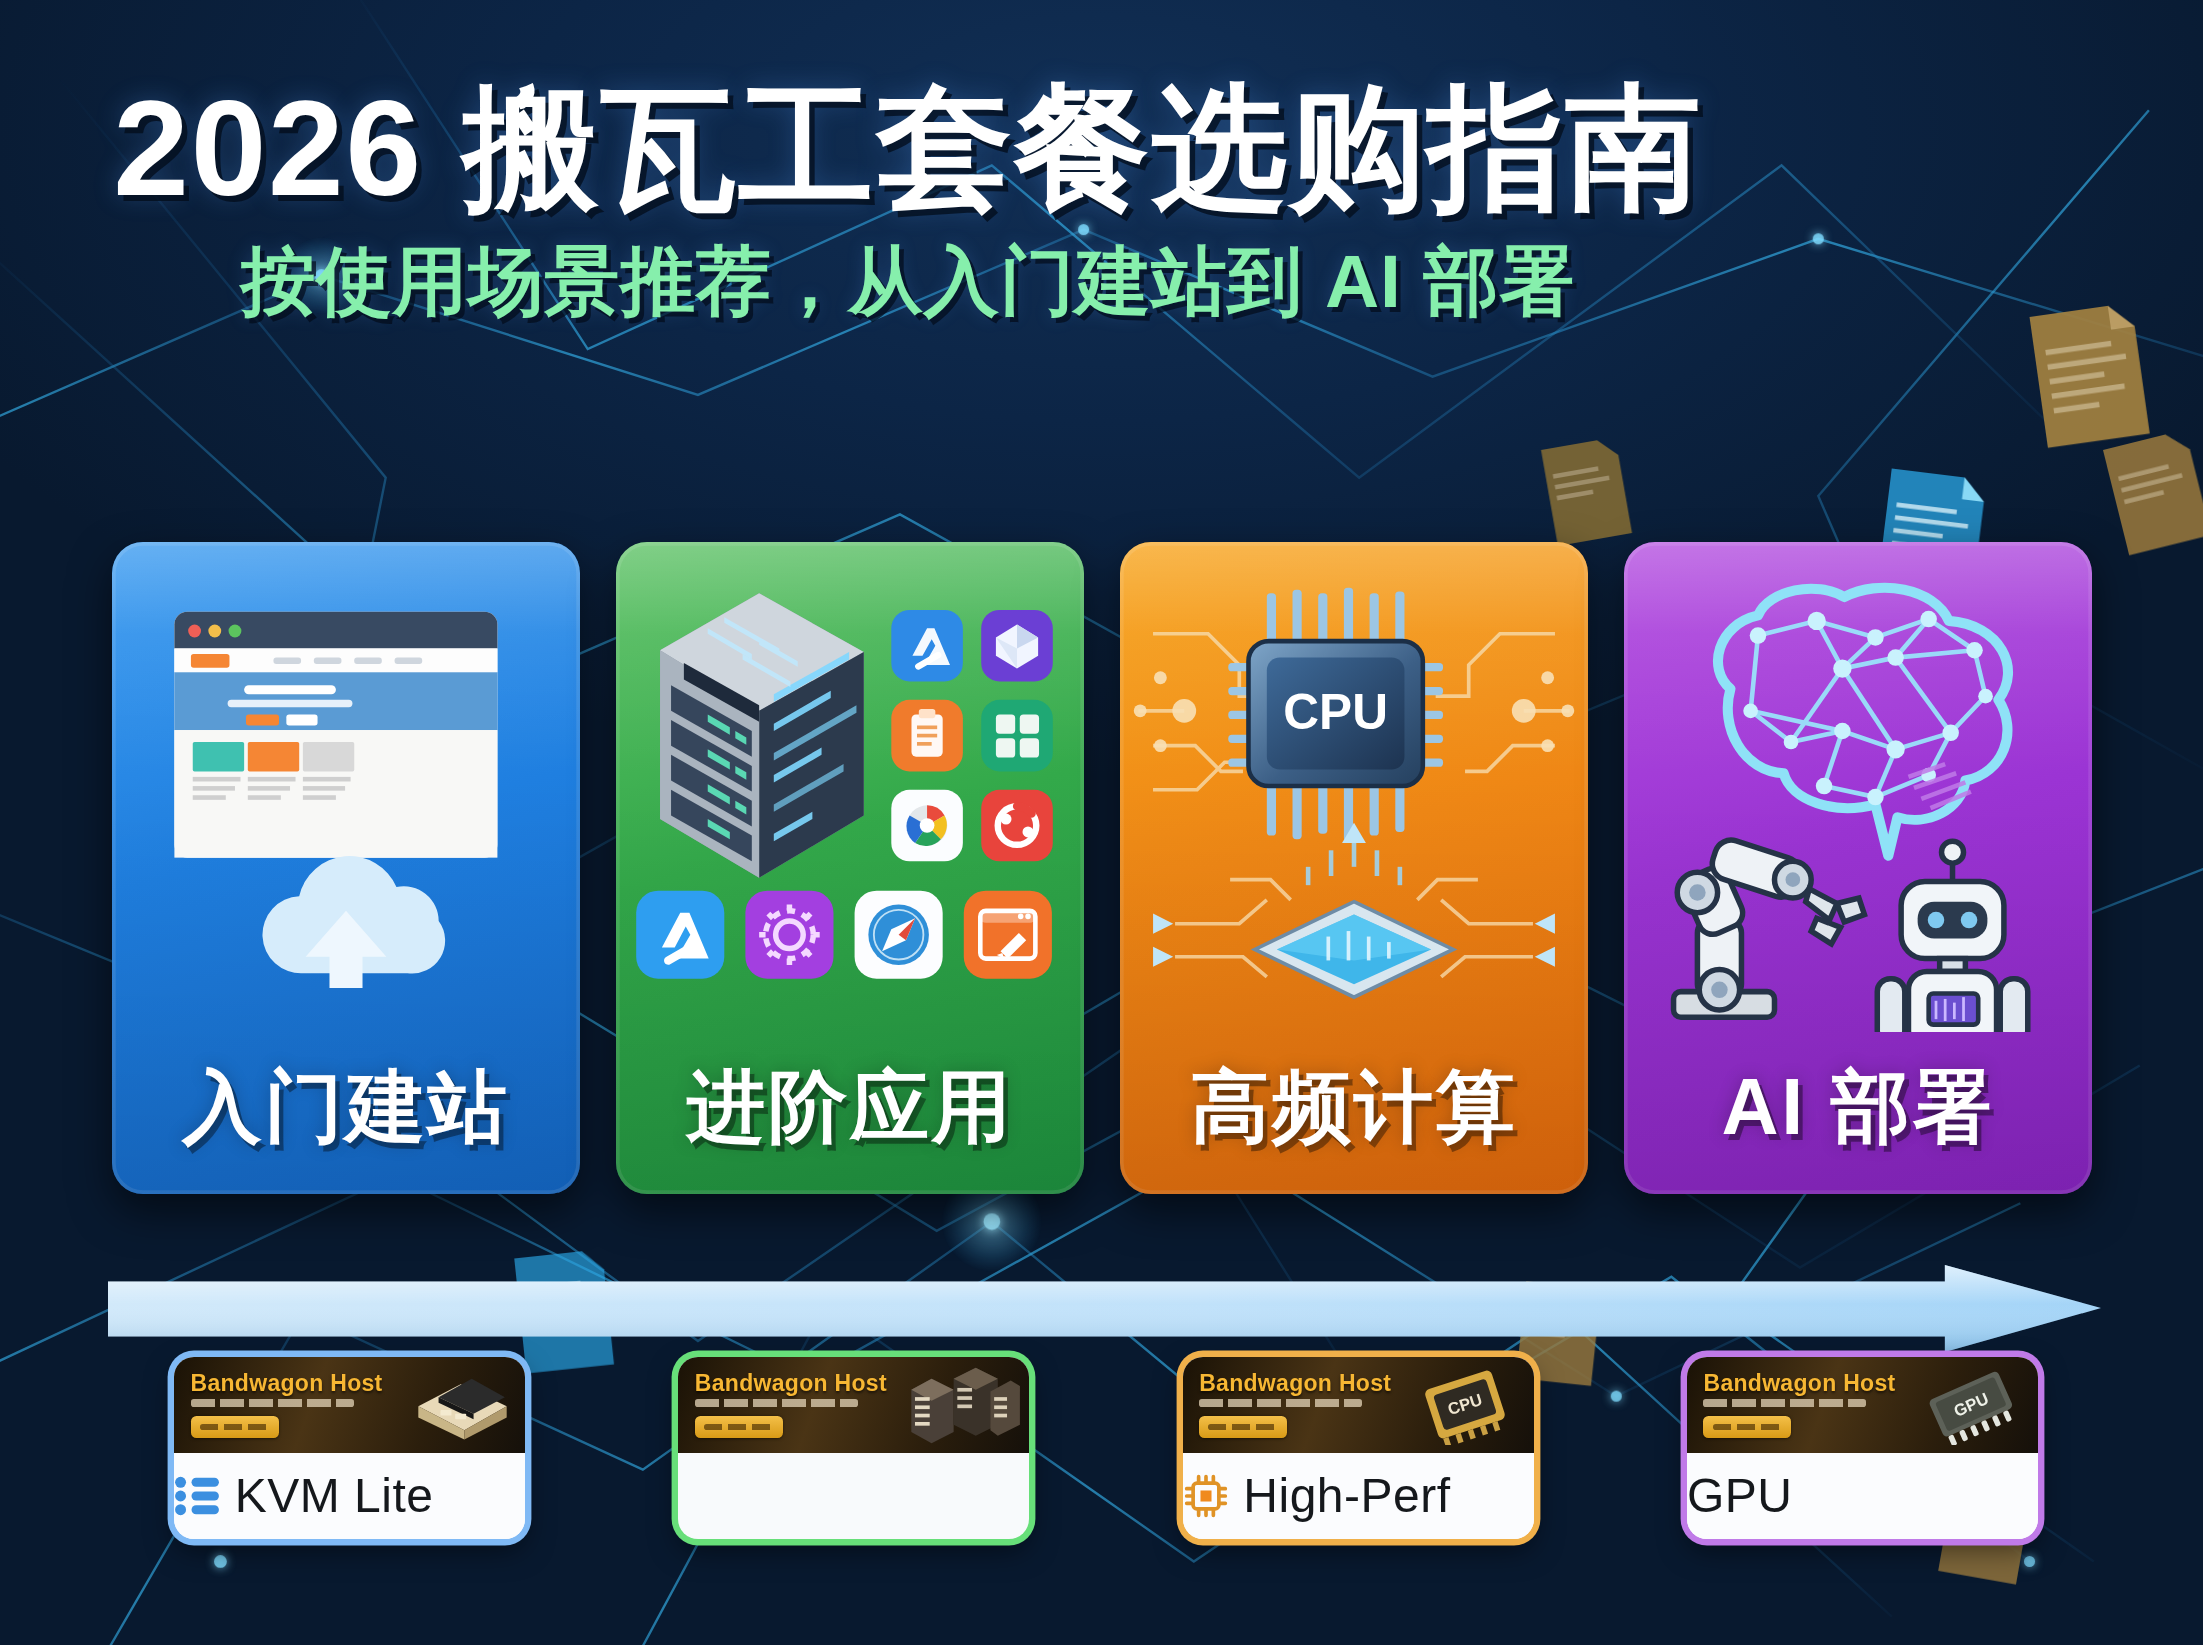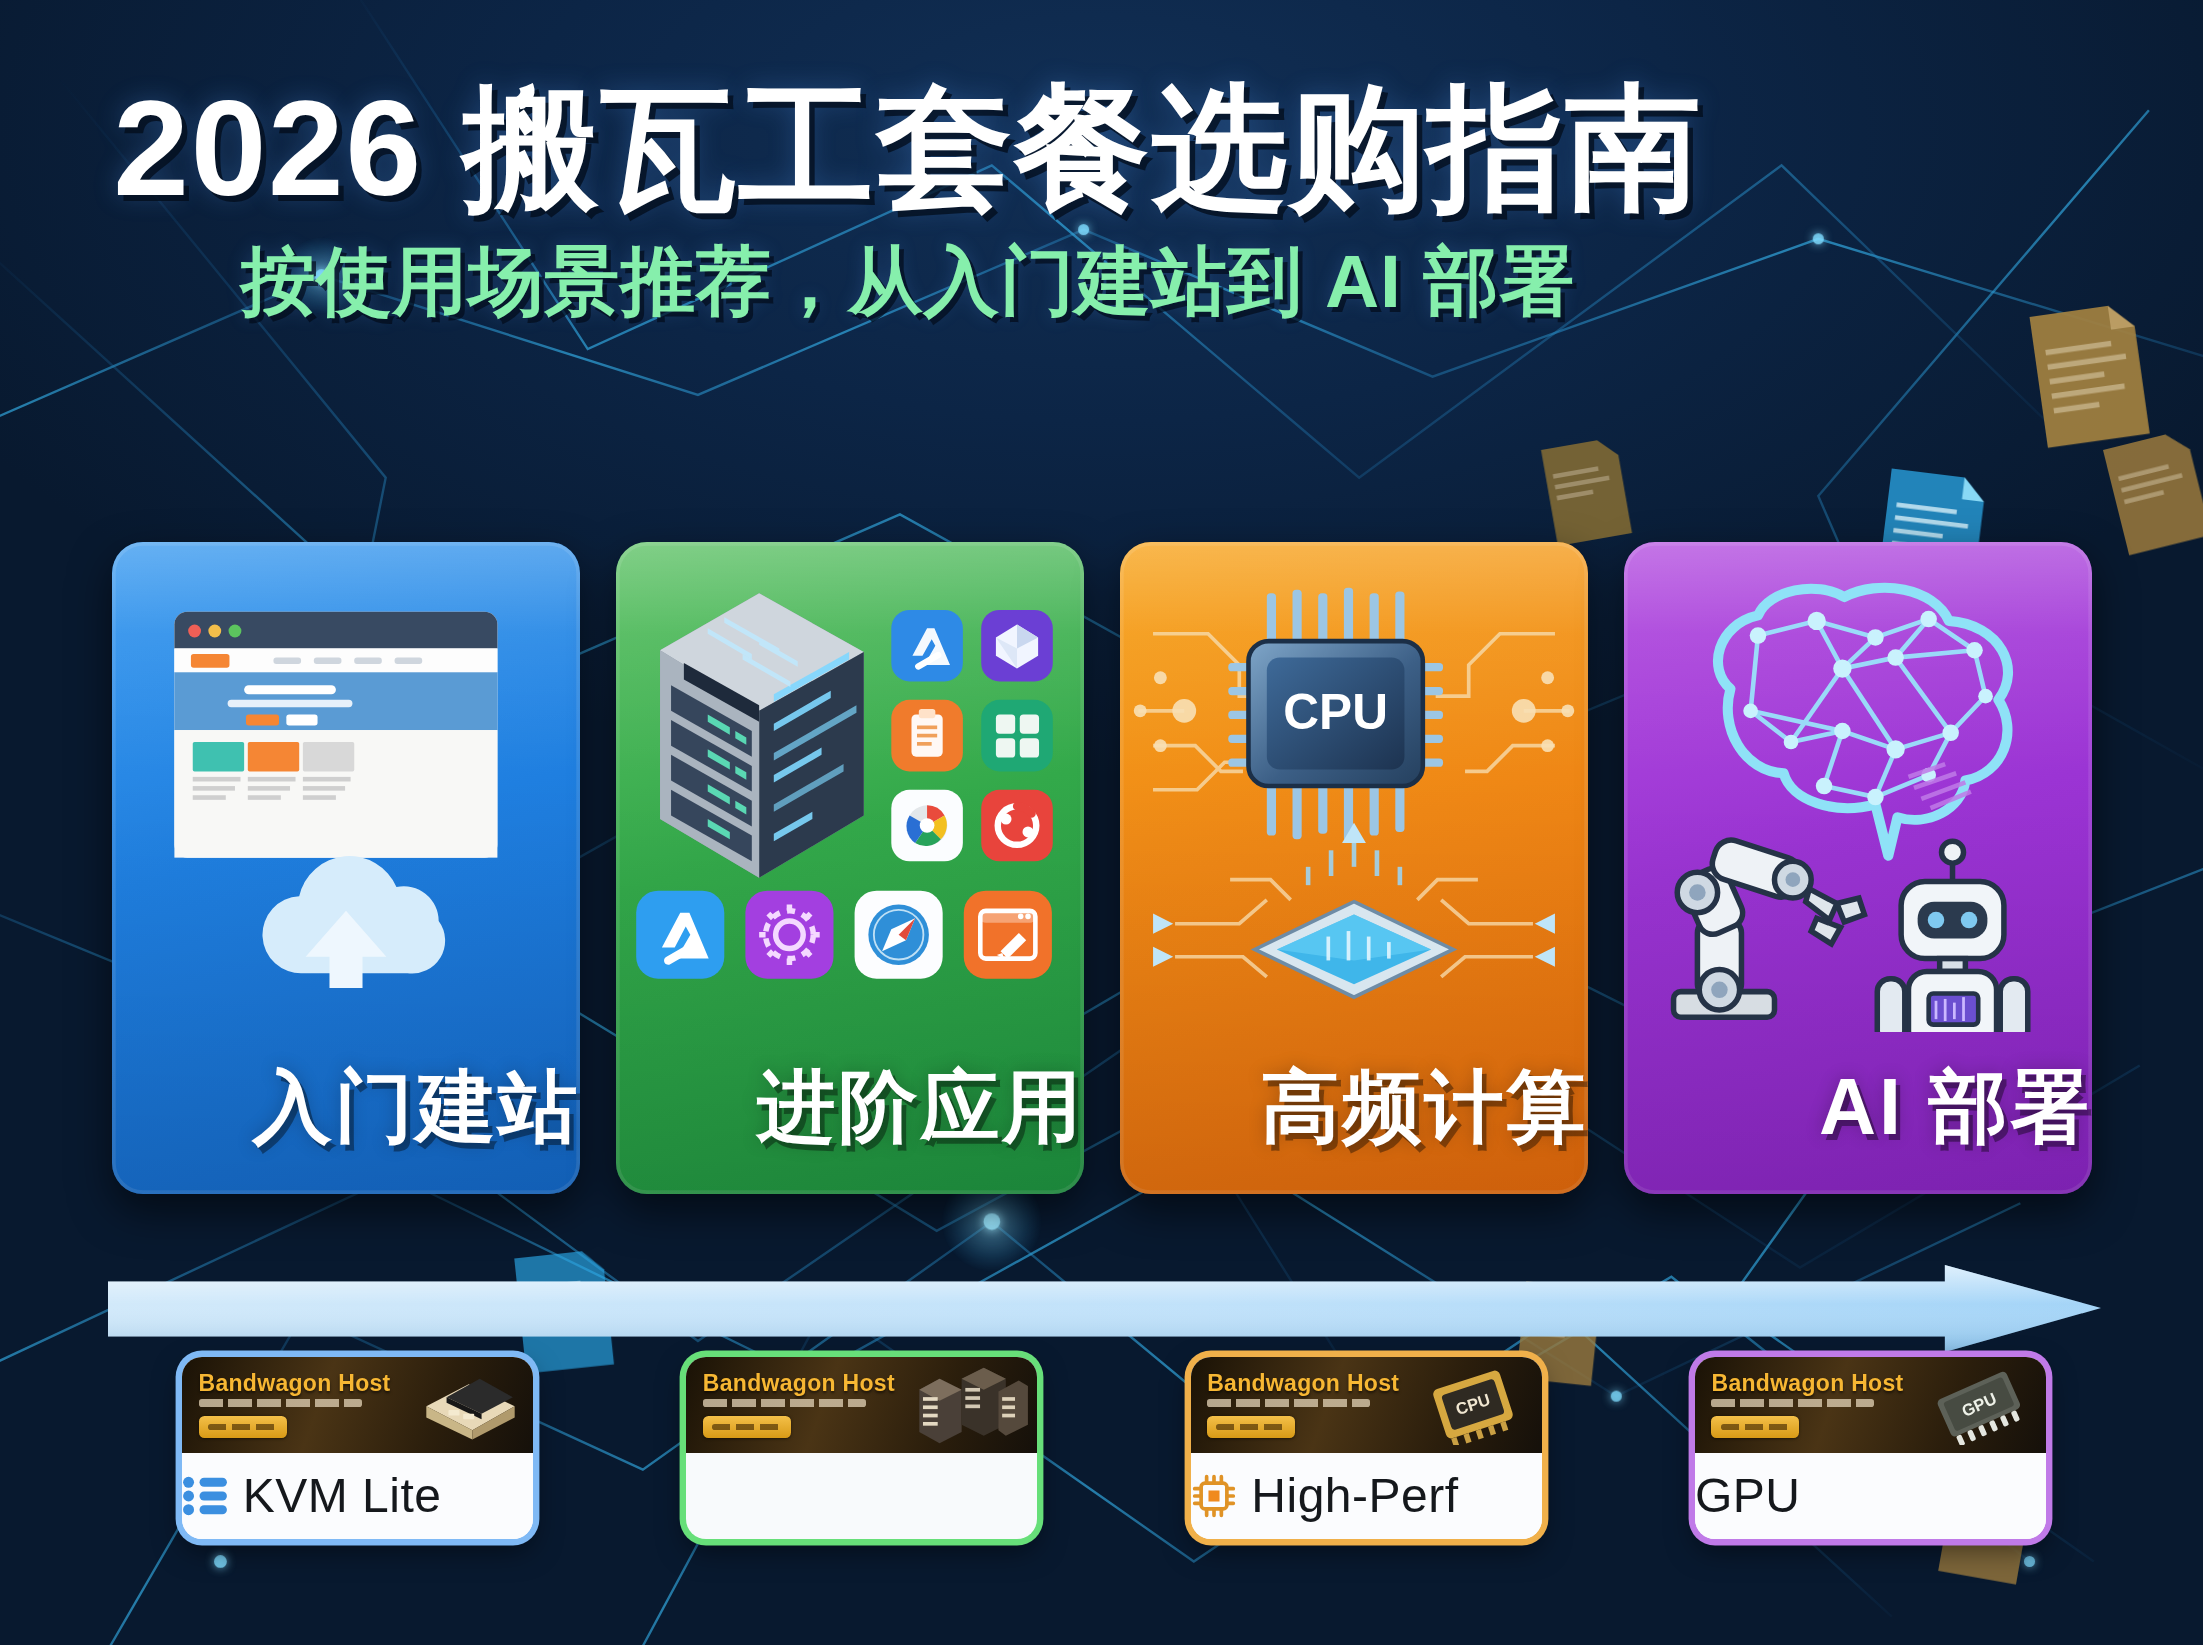--- a/index.html
+++ b/index.html
@@ -46,36 +46,36 @@
     position:relative; overflow:hidden;
     box-shadow:0 16.5px 42px rgba(0,0,0,.55), 0 0 0 3.7px rgba(255,255,255,.10) inset;
   }
   .card .sheen{
     position:absolute; inset:0; border-radius:31px; pointer-events:none;
     background:linear-gradient(180deg,rgba(255,255,255,.22) 0%,rgba(255,255,255,.05) 14%,rgba(255,255,255,0) 36%,rgba(0,0,0,.10) 100%);
   }
   .card-art{ position:absolute; left:0; right:0; top:22px; height:468px; }
   .card-label{
     position:absolute; left:0; right:0; bottom:33px;
-    text-align:right; color:#fff; font-weight:700; font-size:79px;
+    text-align:center; color:#fff; font-weight:700; font-size:79px;
     letter-spacing:2.8px;
     text-shadow:4.6px 5.5px 0 rgba(0,0,0,.38), 0 0 16.5px rgba(0,0,0,.25);
     white-space:nowrap;
   }
   .c-blue  { background:linear-gradient(165deg,#3b9bf0 0%,#1f7fe0 45%,#1469c9 100%); }
   .c-green { background:linear-gradient(165deg,#5ec266 0%,#33a94a 45%,#1e9440 100%); }
   .c-orange{ background:linear-gradient(165deg,#f7a41c 0%,#ef8715 45%,#e56a0c 100%); }
   .c-purple{ background:linear-gradient(165deg,#b44fe0 0%,#9b34d4 45%,#8a25c4 100%);padding-left:17px; }
 
   
   #arrow{ position:absolute; left:108px; top:1265px; width:1993px; height:87px; }
 
   
   #badges{
-    position:absolute; top:1357px; left:182px;
+    position:absolute; top:1357px; left:174px;
     width:1864px; height:193px;
     display:flex; justify-content:space-between;
   }
   .badge{
     width:351px; height:182px; border-radius:20px;
     background:#f8fafc; overflow:hidden; position:relative;
     box-shadow:0 11px 27.5px rgba(0,0,0,.5);
   }
   .badge .top{
     height:96px; position:relative; overflow:hidden;

